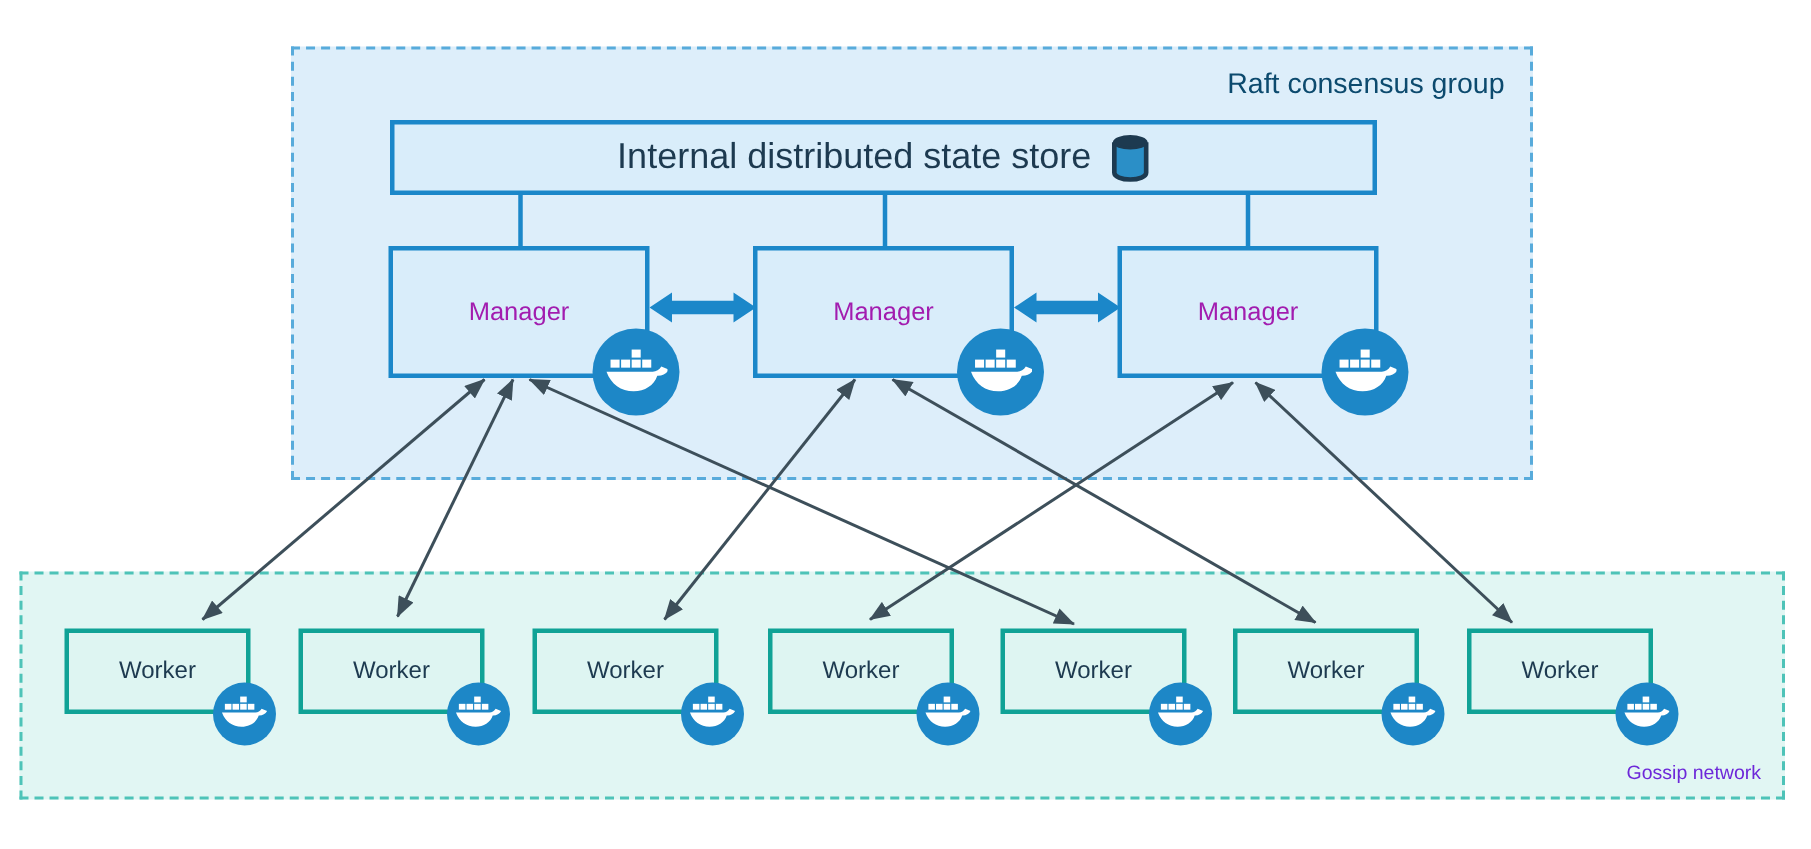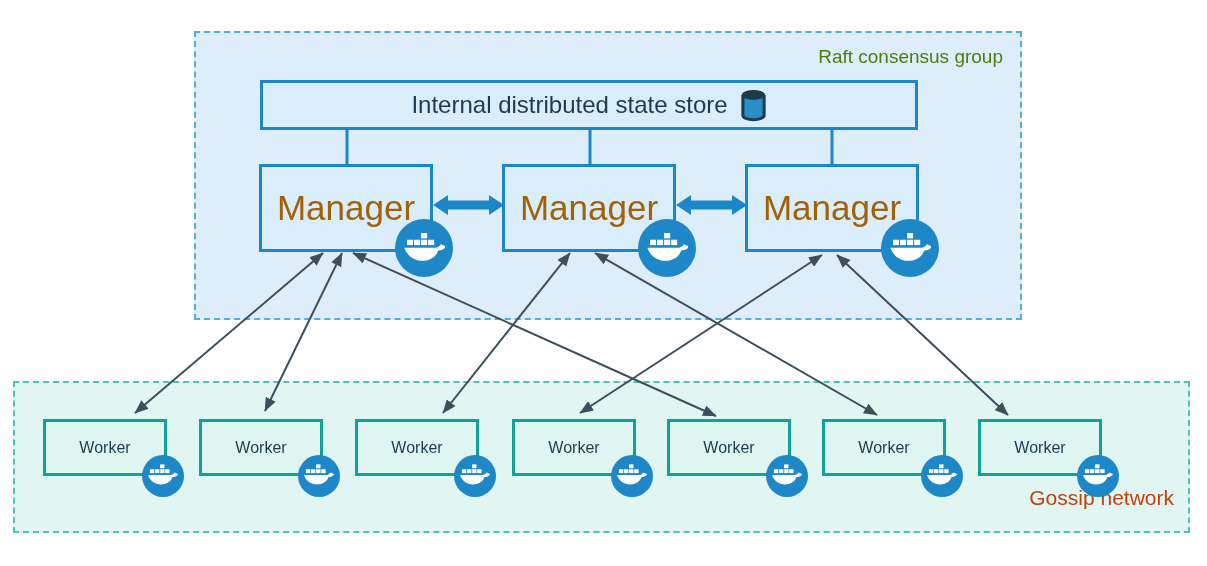--- a/index.html
+++ b/index.html
@@ -11,40 +11,40 @@
   
   .raft-box{
     position:absolute;left:194px;top:31px;width:828px;height:289px;
     background:#ddeefa;border:2px dashed #58abdb;
   }
   .gossip-box{
     position:absolute;left:13px;top:381px;width:1177px;height:152px;
     background:#e1f6f3;border:2px dashed #4ec3b8;
   }
   .raft-label{
-    position:absolute;top:13px;right:17px;font-size:19px;color:#4d7c0f;white-space:nowrap;
+    position:absolute;top:13px;right:17px;font-size:19px;color:#0c4a6e;white-space:nowrap;
   }
   .gossip-label{
-    position:absolute;bottom:21px;right:14px;font-size:21px;color:#c2410c;white-space:nowrap;
+    position:absolute;bottom:9px;right:14px;font-size:13px;color:#6d28d9;white-space:nowrap;
   }
   
   .store-box{
     position:absolute;left:260px;top:80px;width:658px;height:50px;
     background:#d9edfa;border:3px solid #1b87c9;
     display:flex;align-items:center;justify-content:center;gap:12px;
   }
   .store-label{font-size:24px;color:#1d3a50;white-space:nowrap;}
   .db-icon{width:27px;height:33px;display:block;}
   
   .manager{
     position:absolute;top:164px;width:174px;height:88px;
     background:#d9edfa;border:3px solid #1b87c9;
     display:flex;align-items:center;justify-content:center;
   }
-  .manager .node-label{font-size:35px;color:#a16207;}
+  .manager .node-label{font-size:17px;color:#a21caf;}
   
   .worker{
     position:absolute;top:419px;width:124px;height:57px;
     background:#def5f2;border:3px solid #10a296;
     display:flex;align-items:center;justify-content:center;
   }
   .worker .node-label{font-size:16px;color:#1d3a50;}
   
   .docker-badge{
     position:absolute;border-radius:50%;background:#1d87c7;

